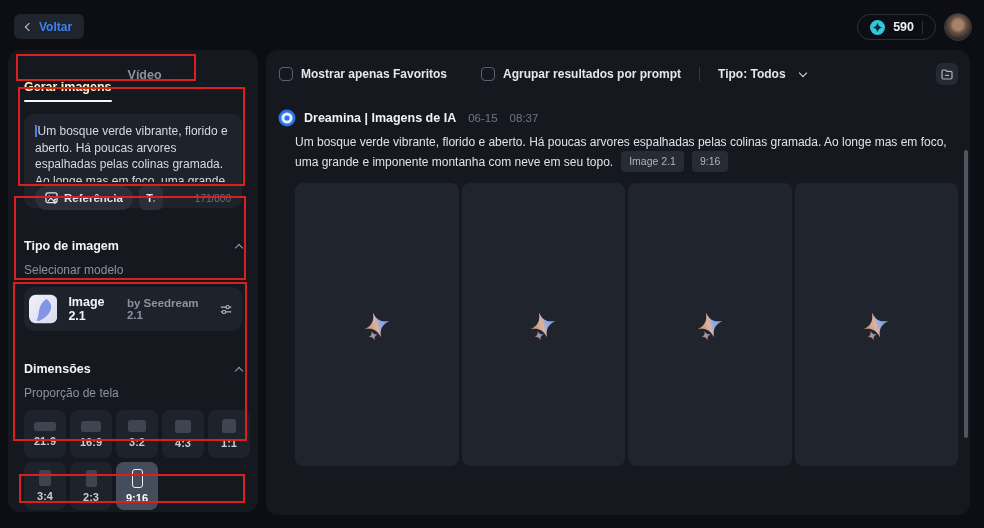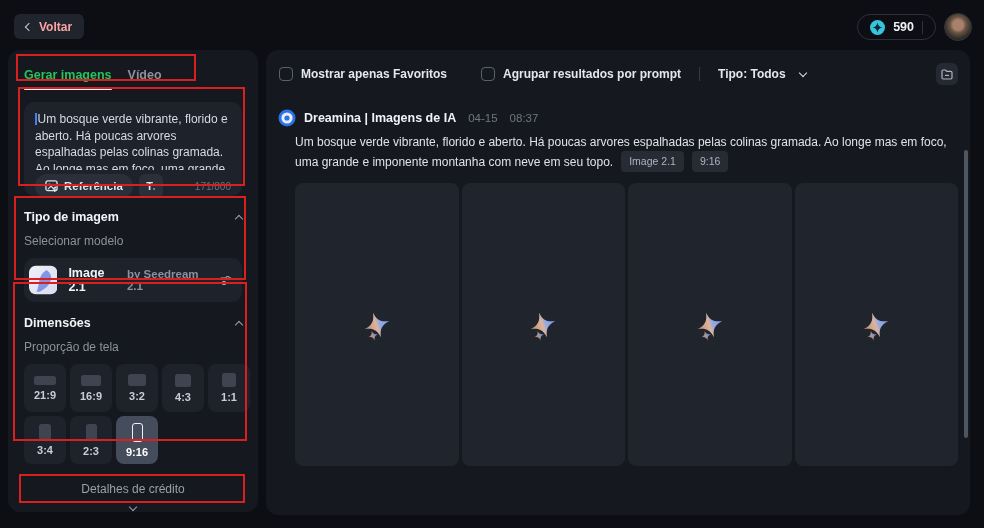--- a/index.html
+++ b/index.html
@@ -10,21 +10,21 @@
     color:#f0f2f6;
     position:relative;
     -webkit-font-smoothing:antialiased;
   }
   
   .topbar { position:absolute; left:0; top:0; width:984px; height:50px; }
   .back-btn {
     position:absolute; left:14px; top:14px; height:25px;
     background:#20242c; border-radius:6px; padding:0 12px;
     display:flex; align-items:center; gap:7px;
-    color:#fca5a5; font-size:12px; font-weight:bold; cursor:pointer;
+    color:#3b82f6; font-size:12px; font-weight:bold; cursor:pointer;
   }
   .credits-pill {
     position:absolute; right:48px; top:14px; height:26px;
     border:1px solid #2b313c; border-radius:14px; padding:0 12px;
     display:flex; align-items:center; gap:8px;
   }
   .credits-num { color:#eef1f5; font-size:12.5px; font-weight:bold; }
   .pill-divider { width:1px; height:13px; background:#2c323d; }
   .upgrade-text { color:#3cc7dd; font-size:12.5px; font-weight:bold; cursor:pointer; }
   .avatar {
@@ -37,35 +37,35 @@
     position:absolute; left:8px; top:50px; width:250px; height:462px;
     background:#15181e; border-radius:12px; padding:14px 16px;
   }
   .main-panel {
     position:absolute; left:266px; top:50px; width:704px; height:465px;
     background:#15181e; border-radius:12px;
   }
   
   .tabs { display:flex; gap:16px; padding-top:4px; }
   .tab { font-size:12.5px; font-weight:bold; color:#8b929e; cursor:pointer; padding-bottom:8px; position:relative; }
-  .tab.active { color:#22c55e; }
+  .tab.active { color:#fef9c3;margin-top:12px; }
   .tab.active::after { content:""; position:absolute; left:0; right:0; bottom:0; height:2px; background:#f5f7fa; border-radius:1px; }
   
   .prompt-card { margin-top:12px; background:#1e222b; border-radius:10px; padding:9px 11px 8px; height:94px; }
   .prompt-text {
     font-size:12px; line-height:16.5px; color:#d6dae1;
     height:59px; overflow:hidden; position:relative;
   }
   .caret { display:inline-block; width:1.5px; height:12px; background:#4f7df0; vertical-align:-2px; margin-right:1px; }
   .prompt-footer { display:flex; align-items:center; gap:6px; margin-top:4px; }
   .ref-chip { display:flex; align-items:center; gap:6px; background:#2a2f39; border-radius:12px; height:24px; padding:0 10px; color:#dfe3ea; font-size:11.5px; font-weight:bold; cursor:pointer; }
   .t-btn { width:24px; height:24px; background:#2a2f39; border-radius:6px; display:flex; align-items:center; justify-content:center; color:#dfe3ea; font-size:11px; font-weight:bold; cursor:pointer; }
   .char-counter { margin-left:auto; color:#667080; font-size:10px; }
   
-  .section { margin-top:14px; }
+  .section { margin-top:31px; }
   .section-head { display:flex; align-items:center; justify-content:space-between; }
   .section-title { font-size:12.5px; font-weight:bold; color:#f2f4f7; }
   .section-sub { margin-top:10px; font-size:12px; color:#8b929e; }
   .model-row { margin-top:10px; background:#1e222b; border-radius:10px; padding:5px 10px 5px 5px; display:flex; align-items:center; gap:11px; cursor:pointer; }
   .model-name { font-size:12.5px; font-weight:bold; color:#f2f4f7; }
   .model-right { margin-left:auto; display:flex; align-items:center; gap:20px;font-weight:bold; }
   .model-by { font-size:11.5px; color:#8b929e; }
   
   .ratio-grid { margin-top:10px; display:grid; grid-template-columns:repeat(5,42px); gap:4px; }
   .ratio-btn {
@@ -271,21 +271,21 @@
   </div>
 
   <div class="result-head">
     <svg width="18" height="18" viewBox="0 0 18 18">
       <circle cx="9" cy="9" r="8.5" fill="#2a72e8"></circle>
       <circle cx="9" cy="9" r="5.6" fill="#e8eeff"></circle>
       <path d="M9 3.4 A5.6 5.6 0 0 1 9 14.6 A4.2 4.2 0 0 0 9 3.4 Z" fill="#7fa8f2"></path>
       <circle cx="9" cy="9" r="2.6" fill="#2a72e8"></circle>
     </svg>
     <span class="result-title">Dreamina | Imagens de IA</span>
-    <span class="result-meta">04-15</span>
+    <span class="result-meta">06-15</span>
     <span class="result-meta">08:37</span>
   </div>
 
   <div class="result-prompt">
     <span>Um bosque verde vibrante, florido e aberto. Há poucas arvores espalhadas pelas colinas gramada. Ao longe mas em foco, uma grande e imponente montanha com neve em seu topo.</span><span class="tag-pill">Image 2.1</span><span class="tag-pill">9:16</span>
   </div>
 
   <div class="cards-row">
     <div class="gen-card">
       <svg width="36" height="36" viewBox="-18 -18 36 36">

